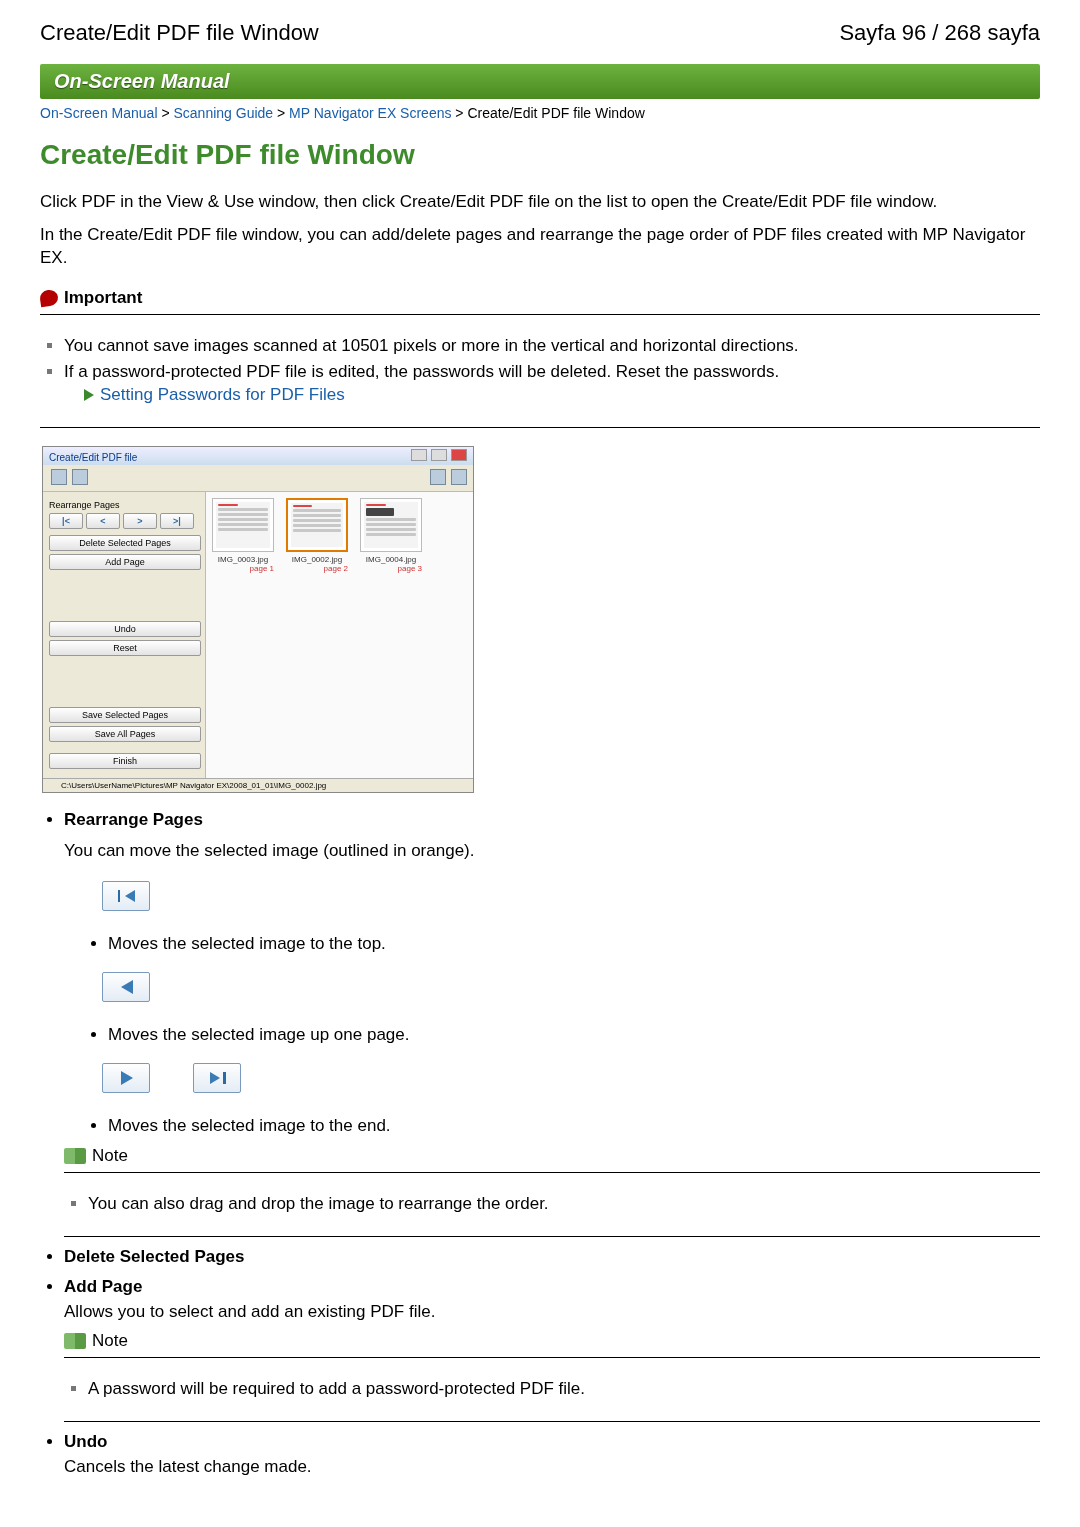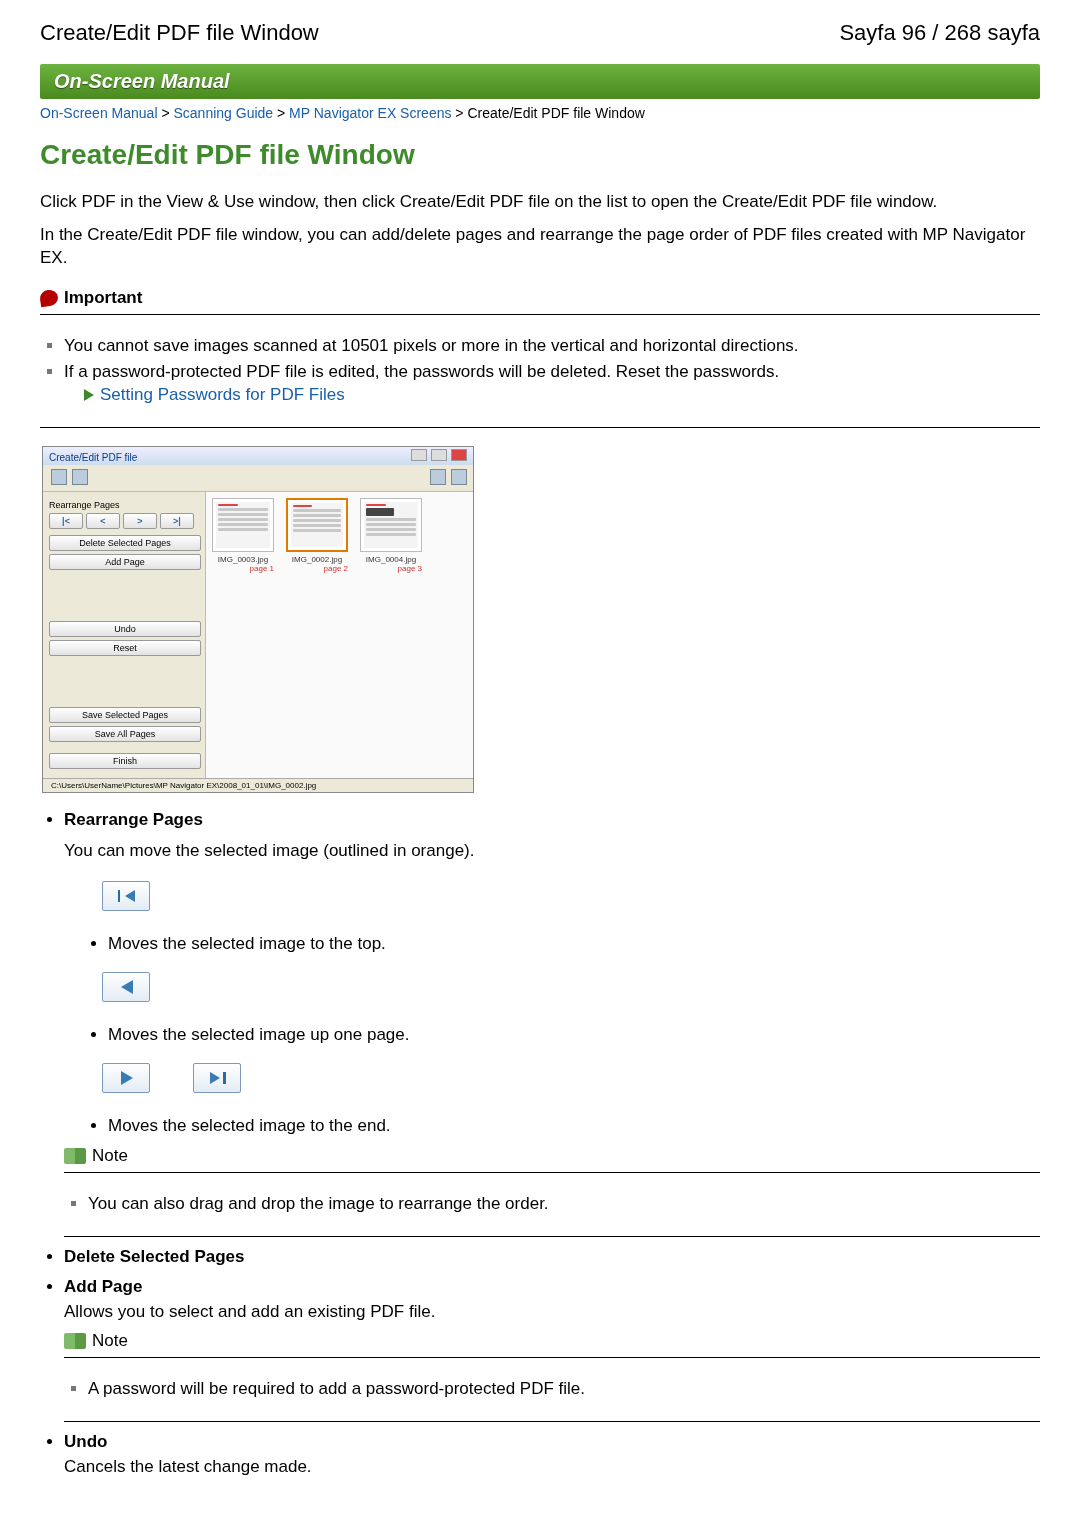--- a/index.html
+++ b/index.html
@@ -115,21 +115,21 @@
   }
   .thumb .page .mini span {
     height: 3px; background: #c8c8c8; border-radius: 1px;
   }
   .thumb .page .mini span.red { background: #d44; width: 40%; height: 2px; }
   .thumb .page .mini span.dark { background: #444; width: 55%; height: 8px; }
   .thumb .fname { color: #333; font-size: 8px; text-align: center; margin-top: 3px; }
   .thumb .pname { color: #c33; font-size: 8px; text-align: right; }
   .ss-status {
     border-top: 1px solid #aaa; background: #ece9d8; font-size: 8px;
-    padding: 2px 8px;
+    padding: 2px 18px;
   }
   .icon-btn {
     display: inline-block;
     border: 1px solid #7a9abd;
     background: linear-gradient(#fefefe, #e3ecf5);
     padding: 6px 12px;
     margin: 8px 0 8px 38px;
     border-radius: 2px;
   }
   .icon-btn svg { display: block; }

